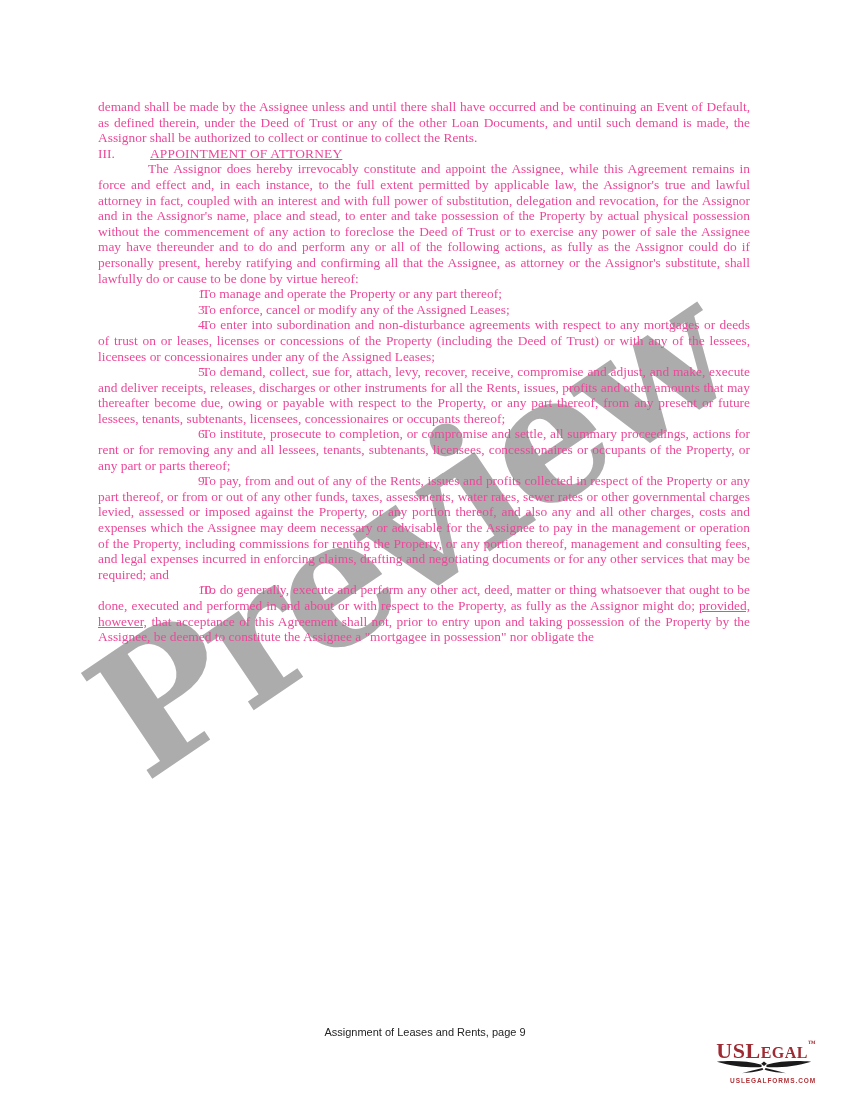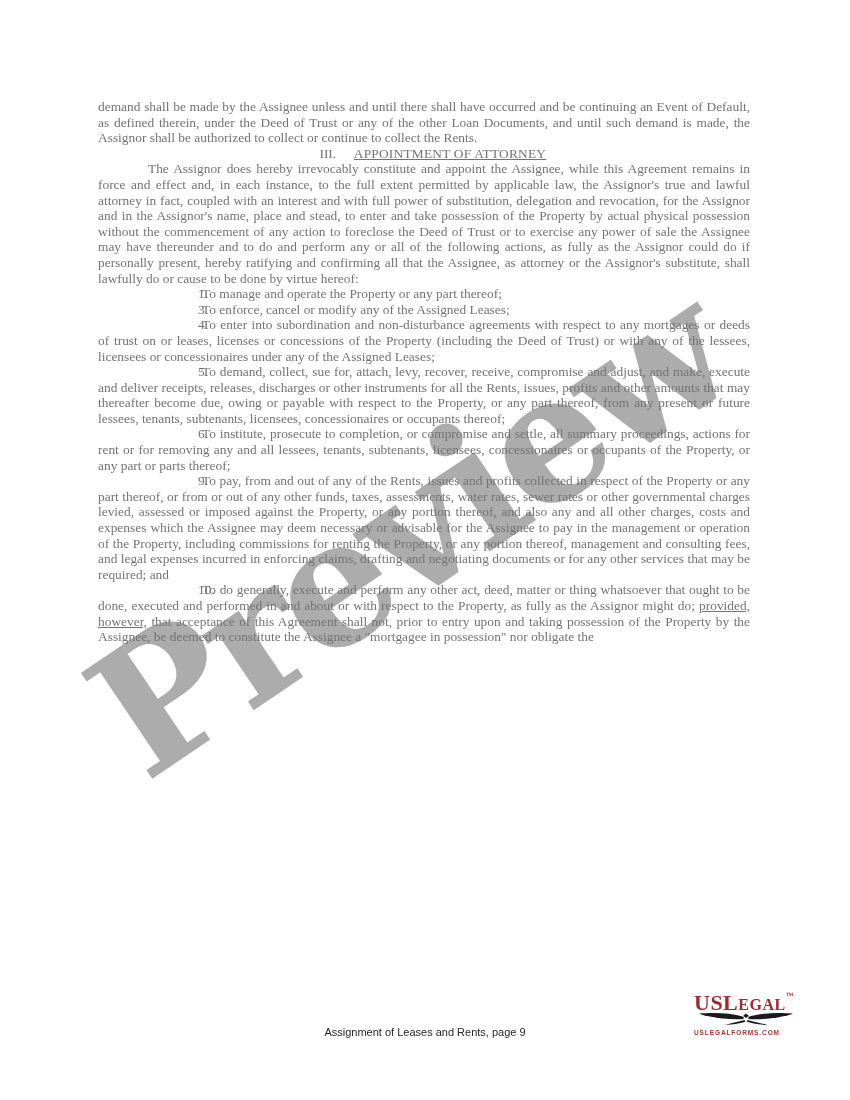--- a/index.html
+++ b/index.html
@@ -24,46 +24,46 @@
     user-select: none;
   }
   .content {
     position: absolute;
     left: 98px; top: 99px;
     width: 652px;
     z-index: 2;
     font-size: 13.4px;
     line-height: 15.6px;
     text-align: justify;
-    color: #737373;
+    color: #ec4899;
   }
   .content p { margin: 0; }
-  .heading { margin-top: 46px; text-align: center; }
+  .heading { margin-top: 46px; text-align: left; }
   .sec-num { display: inline-block; width: 52px; }
   .sec-title { text-decoration: underline; letter-spacing: 0.2px; }
   .para { margin-top: 16px; }
   .indent { text-indent: 50px; }
   .item { margin-top: 15.6px; text-indent: 50px; }
   .item .num { display: inline-block; width: 54px; }
   .u { text-decoration: underline; }
 
   .footer-label {
     position: absolute;
     top: 1026px; left: 0; width: 100%;
     text-align: center;
     font-family: "Liberation Sans", sans-serif;
     font-size: 11px;
     color: #242424;
     z-index: 2;
   }
   .logo {
     position: absolute;
-    top: 992px; right: 34px;
+    top: 1040px; right: 34px;
     width: 122px;
-    text-align: left;
+    text-align: right;
     z-index: 2;
     line-height: 1;
   }
   .logo-text {
     font-family: "Liberation Serif", serif;
     font-weight: bold;
     color: #9e2b33;
     white-space: nowrap;
   }
   .logo-big { font-size: 22px; letter-spacing: 0.5px; }

